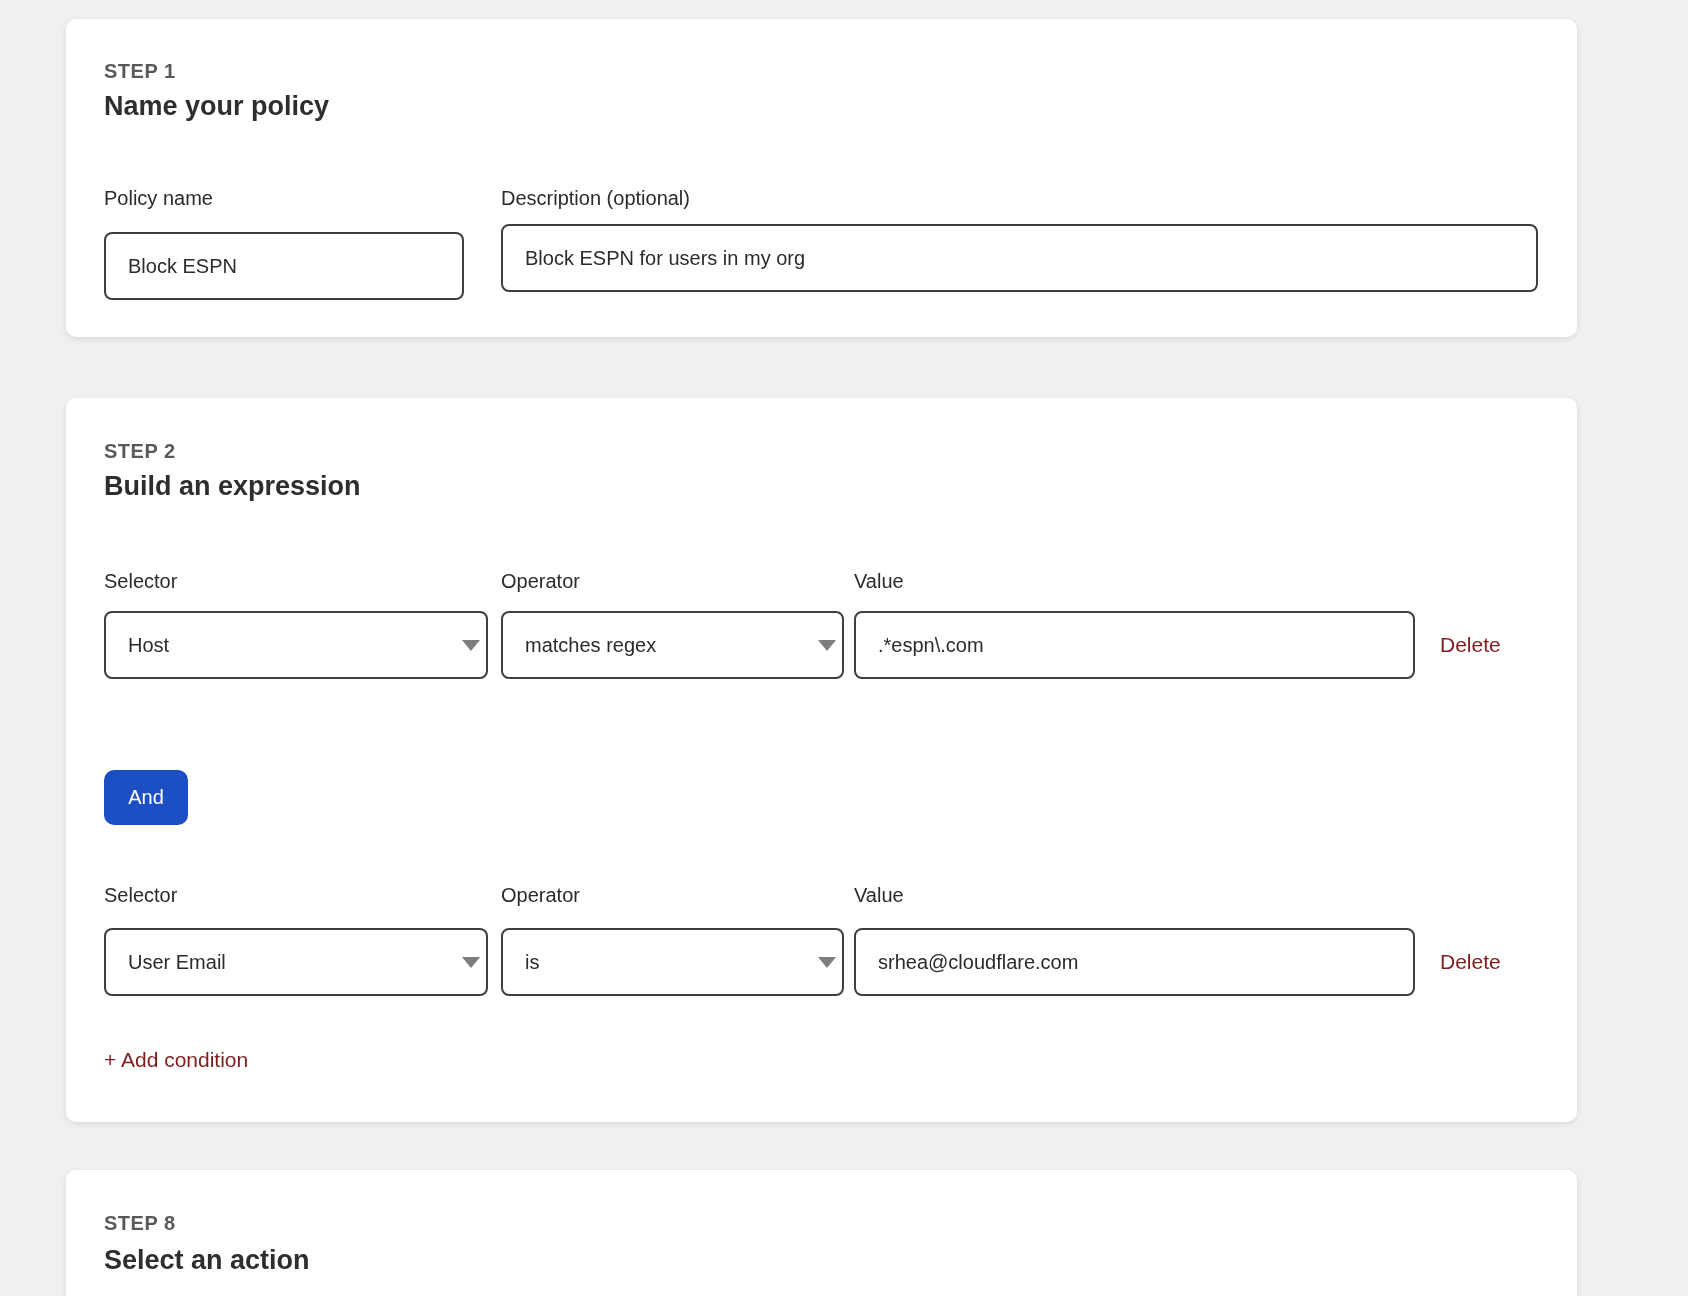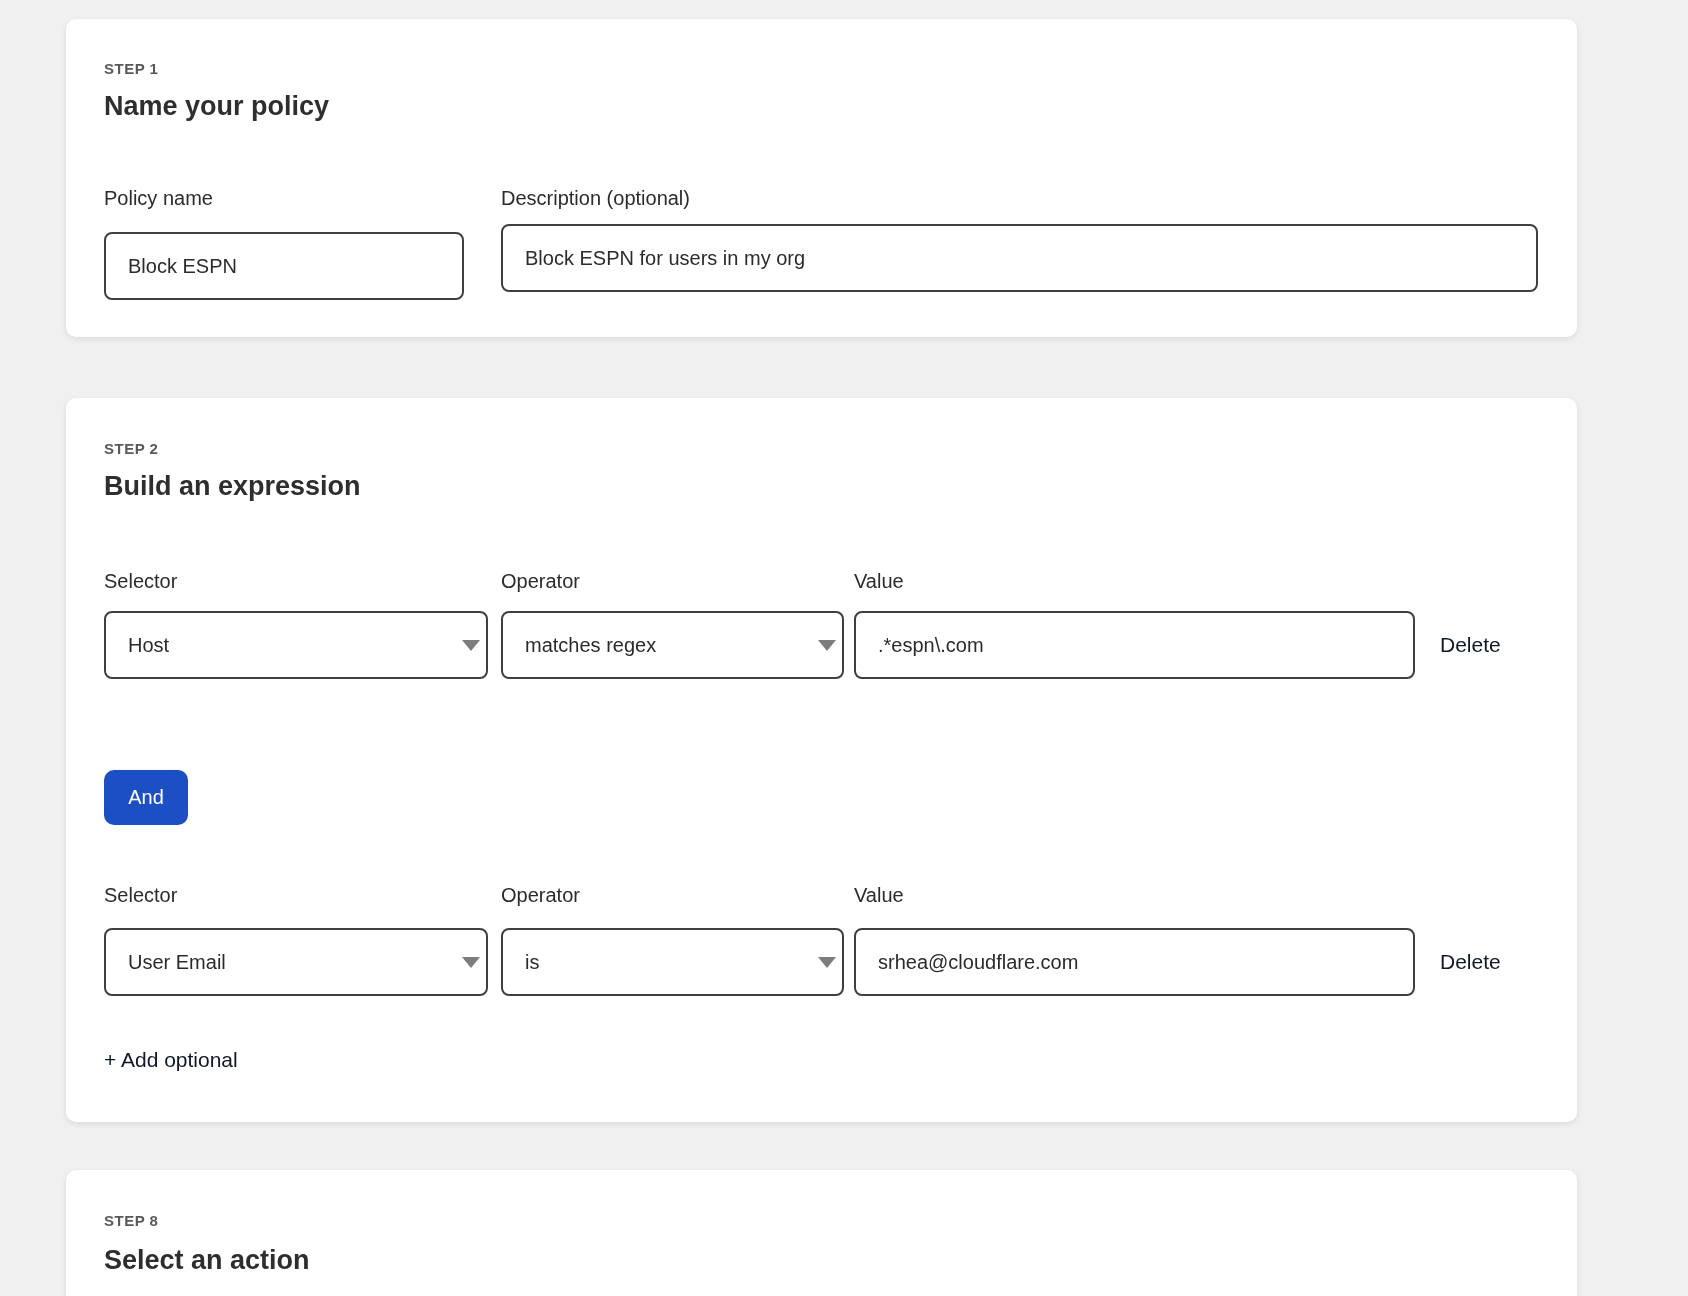--- a/index.html
+++ b/index.html
@@ -24,21 +24,21 @@
     box-shadow:0 2px 6px rgba(0,0,0,0.09);
     box-sizing:border-box;
   }
   #card-step1 { top:19px;  height:318px; }
   #card-step2 { top:390px; height:724px;margin-top:8px; }
   #card-step3 { top:1170px; height:280px; }
 
   .step-label {
     position:absolute;
     left:38px;
-    font-size:15px;
+    font-size:20px;
     font-weight:bold;
     letter-spacing:0.5px;
     color:#595959;
   }
   .card-title {
     position:absolute;
     left:38px;
     font-size:27px;
     font-weight:bold;
     color:#2e2e2e;
@@ -80,21 +80,21 @@
     width:0; height:0;
     border-left:9px solid transparent;
     border-right:9px solid transparent;
     border-top:11px solid #7d7d7d;
     margin-left:12px;
     flex:0 0 auto;
   }
   .link {
     position:absolute;
     font-size:21px;
-    color:#0f172a;
+    color:#7f1d1d;
     text-decoration:none;
     cursor:pointer;
     white-space:nowrap;
   }
   .and-btn {
     position:absolute;
     left:38px;
     top:372px;
     width:84px;
     height:55px;
@@ -185,21 +185,21 @@
         <span class="chevron"></span>
       </div>
       <div class="select col-operator op-w">
         <span>is</span>
         <span class="chevron"></span>
       </div>
       <input type="text" class="text-input col-value val-w" value="srhea@cloudflare.com" style="">
       <a class="link delete-link">Delete</a>
     </div>
 
-    <a class="link add-condition">+ Add optional</a>
+    <a class="link add-condition">+ Add condition</a>
   </section>
 
   <section class="card" id="card-step3">
     <div class="step-label">STEP 8</div>
     <h2 class="card-title" style="margin:0;">Select an action</h2>
   </section>
 
 </div>
 
 </body></html>

